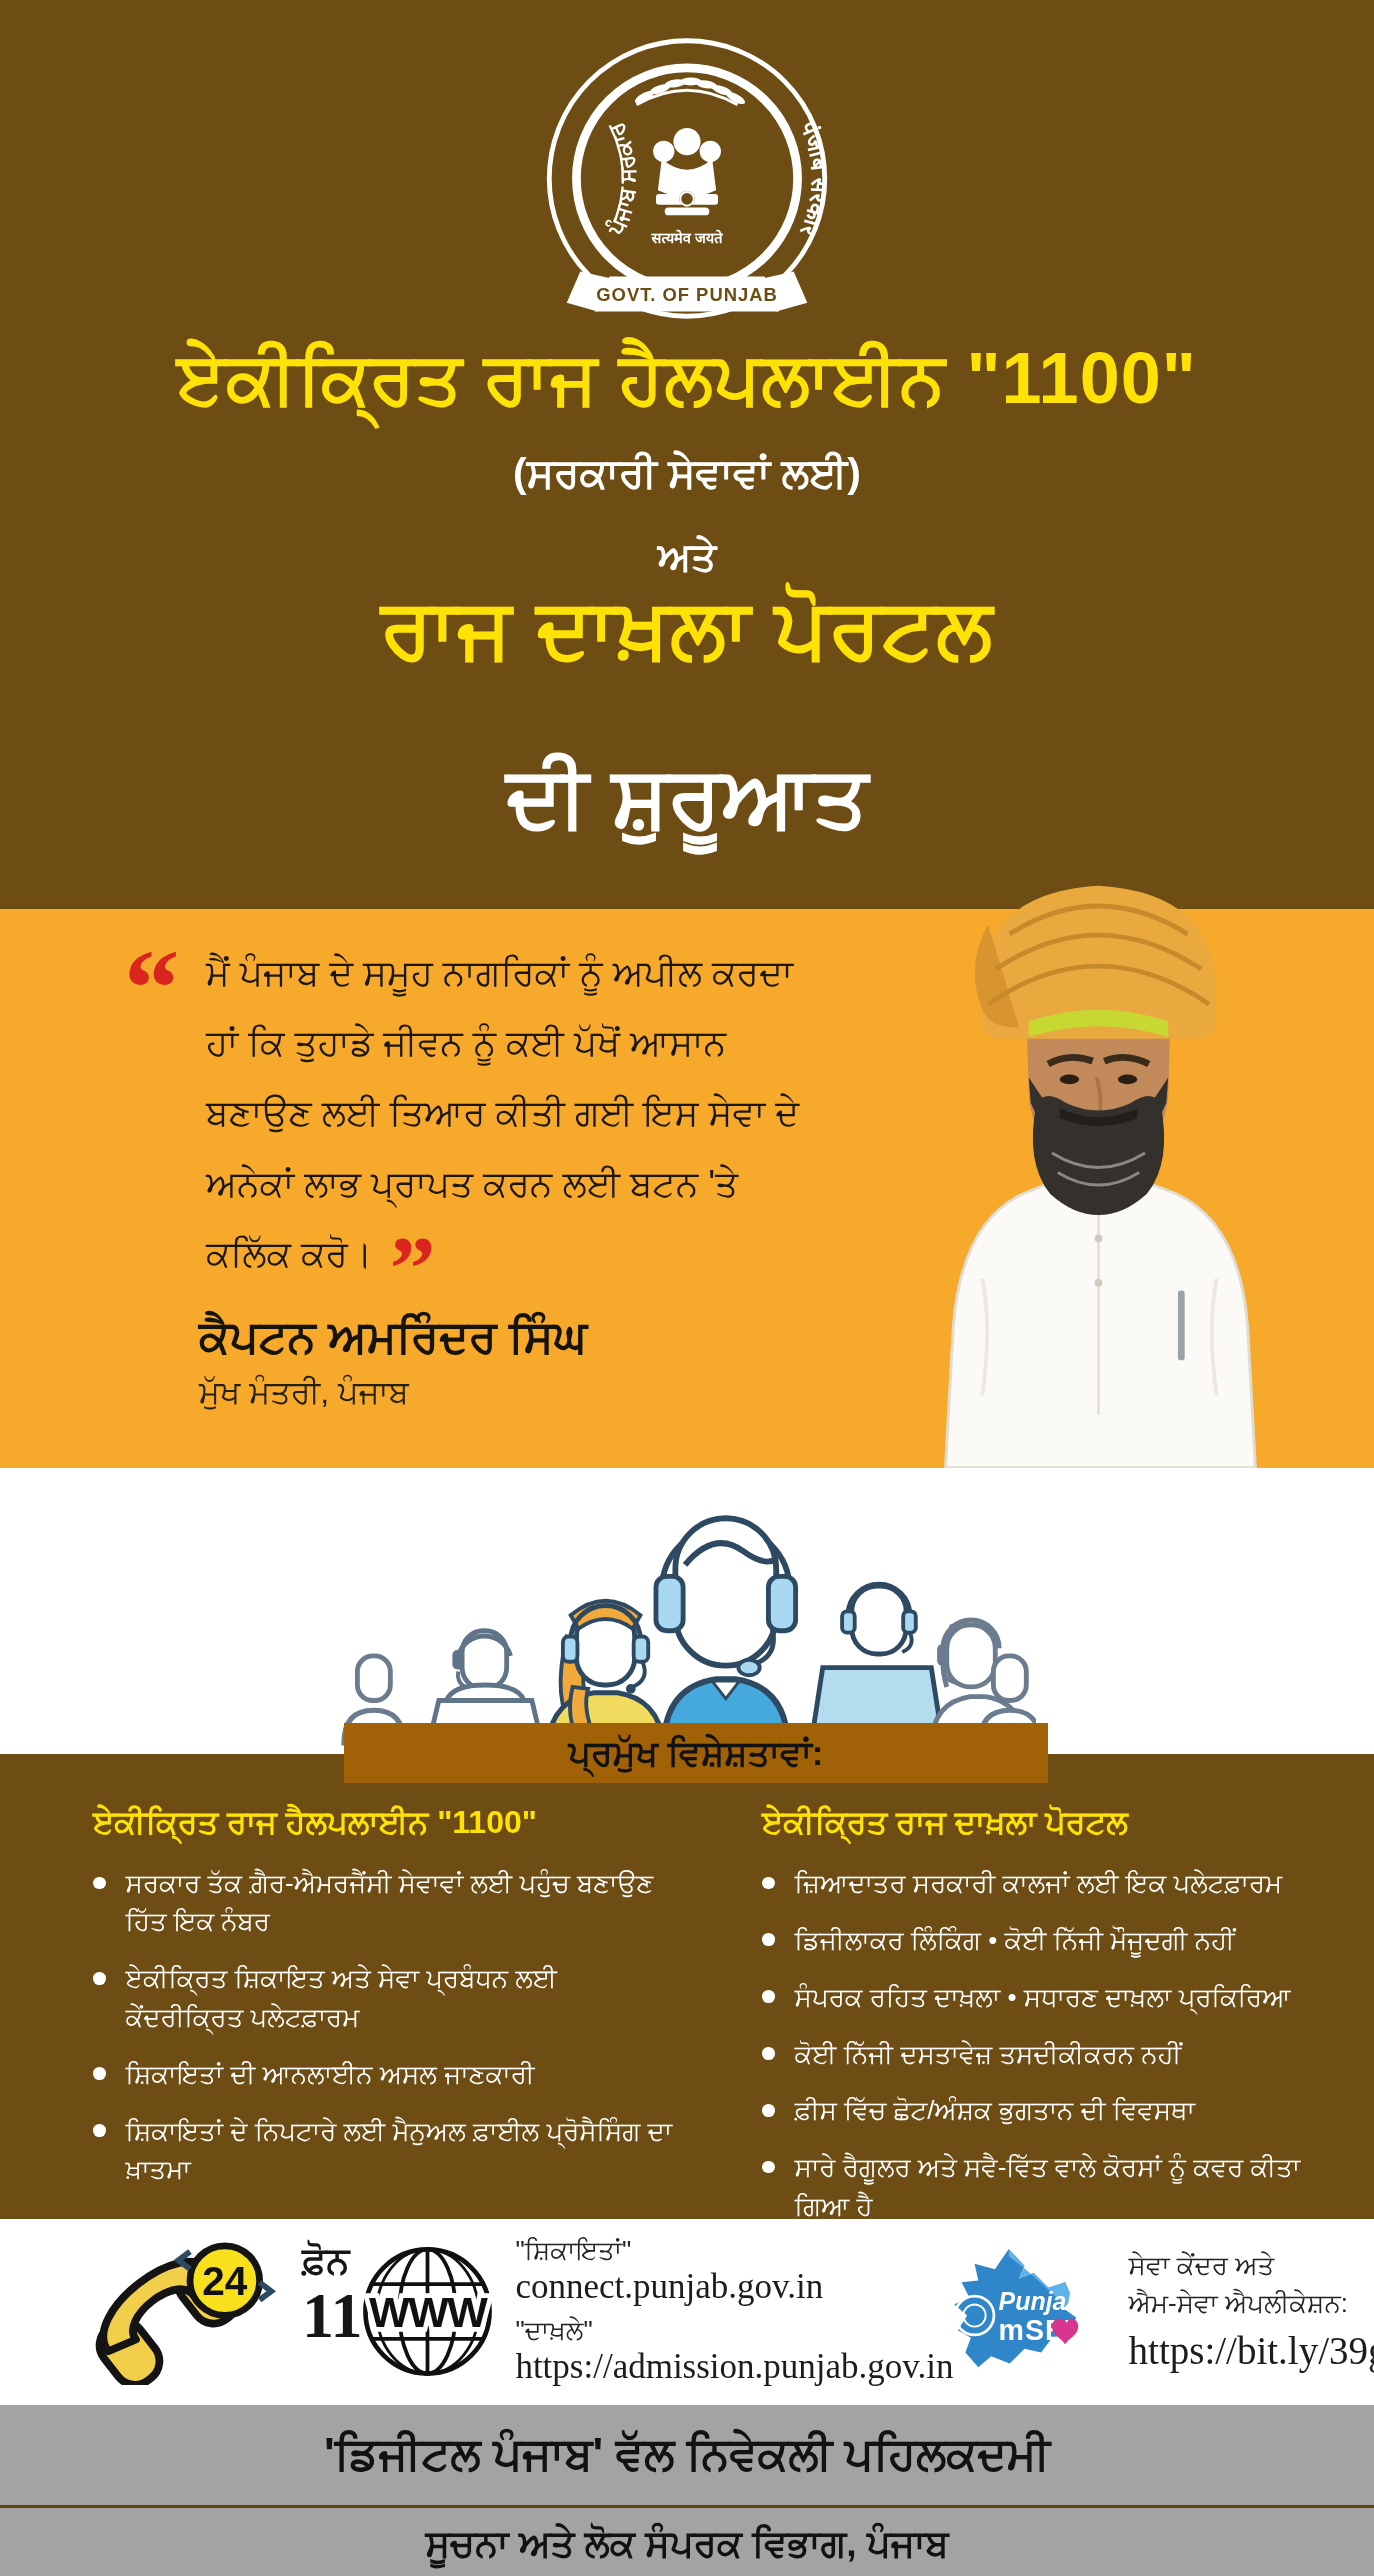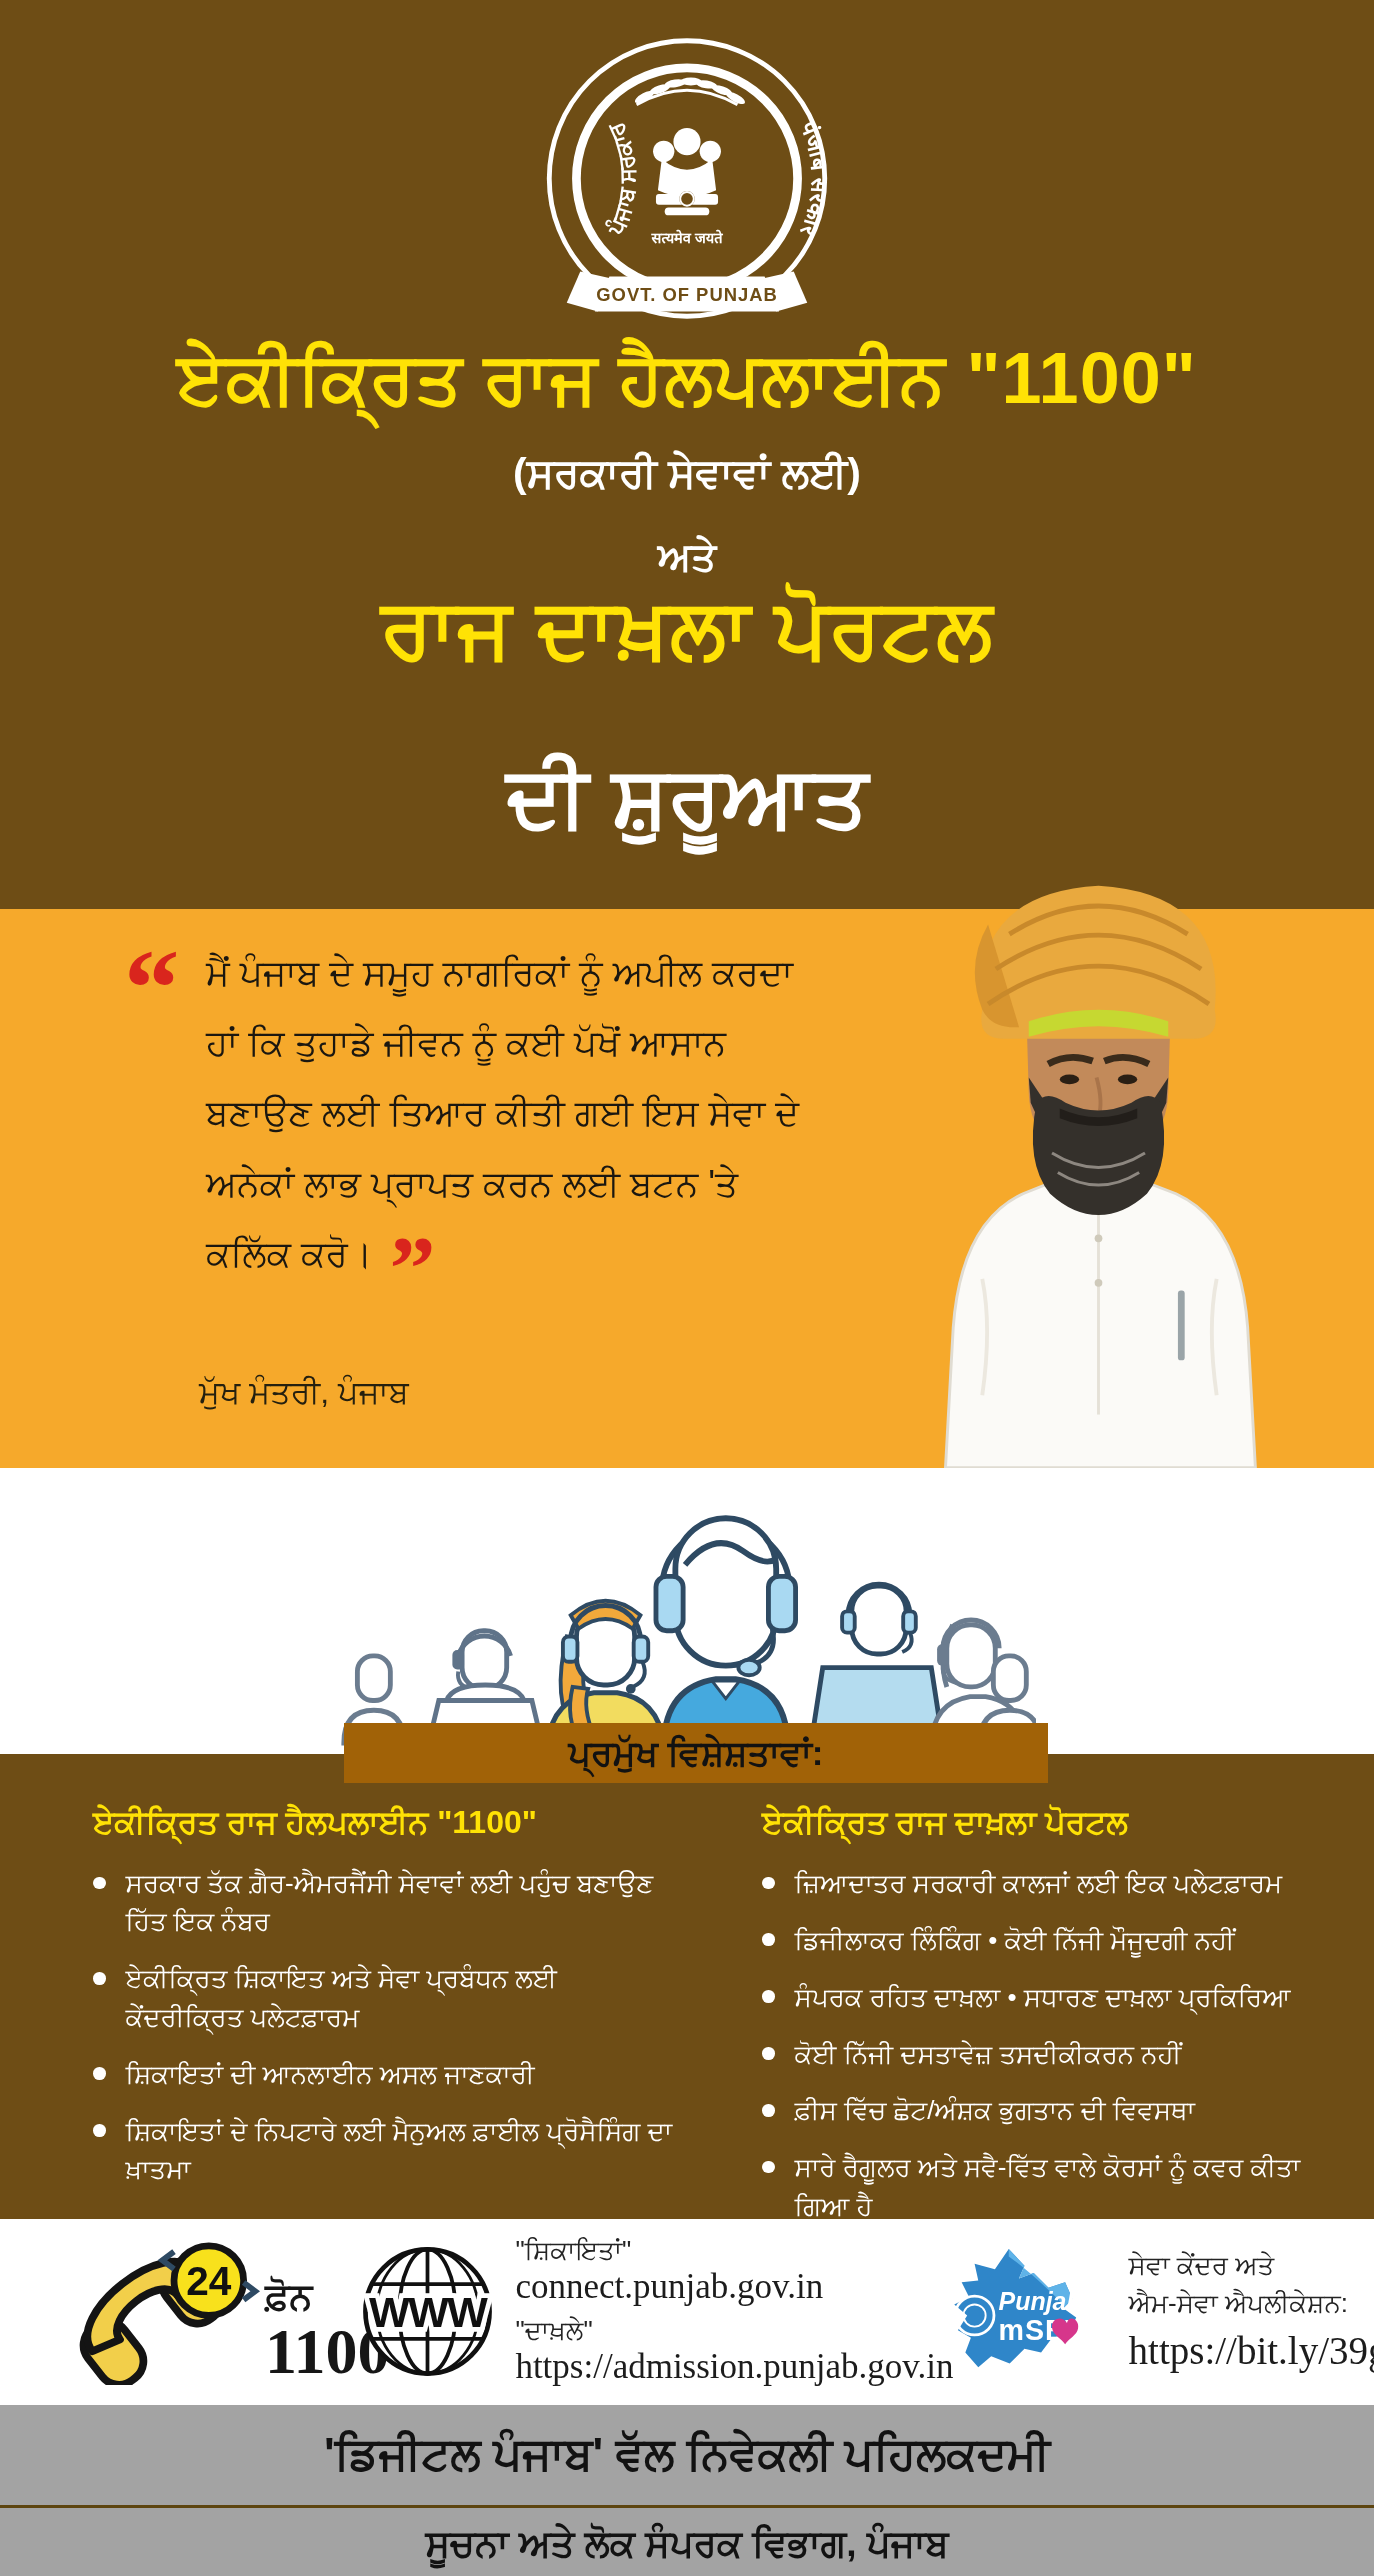--- a/index.html
+++ b/index.html
@@ -48,21 +48,21 @@
   
   .sec-feat { position:absolute; top:1754px; left:0; width:100%; height:465px; background:#6E4D15; }
   .col { position:absolute; top:50px; }
   .col-left  { left:93px;  width:581px; }
   .col-right { left:762px; width:596px; }
   .col-h { font-size:32px; font-weight:bold; color:#FFE205; margin-bottom:23px; }
   .feat-item { display:flex; gap:20px; color:#ffffff; font-size:26px; line-height:1.48; margin-bottom:18.4px; }
   .dot { flex:0 0 auto; width:12.6px; height:12.6px; border-radius:50%; background:#ffffff; margin-top:12.6px; }
   
   .sec-contact { position:absolute; top:2219px; left:0; width:100%; height:186px; background:#ffffff; }
-  .g-phone { position:absolute; left:56px; top:21.3px; display:flex; align-items:flex-end; gap:1px; }
+  .g-phone { position:absolute; left:72px; top:21.3px; display:flex; align-items:flex-start; gap:22px; }
   .phone-texts { display:flex; flex-direction:column; }
   .phone-label { font-size:37px; font-weight:bold; color:#161616; }
   .phone-number { font-family:"Liberation Serif", serif; font-size:64px; font-weight:bold; color:#161616; line-height:1.05; }
   .g-web { position:absolute; left:357px; top:15.5px; display:flex; align-items:center; gap:17.4px; }
   .web-texts { display:flex; flex-direction:column; }
   .web-label { font-size:26px; color:#242424; }
   .web-url { font-family:"Liberation Serif", serif; font-size:35px; color:#1c1c1c; line-height:1.2; margin-bottom:7.8px; }
   .g-mseva { position:absolute; left:921px; top:23px; display:flex; align-items:center; gap:13.6px; }
   .mseva-texts { display:flex; flex-direction:column; }
   .mseva-label { font-size:26px; color:#242424; line-height:1.45; }
@@ -130,20 +130,21 @@
     <div class="ctr t-and">ਅਤੇ</div>
     <div class="ctr t2">ਰਾਜ ਦਾਖ਼ਲਾ ਪੋਰਟਲ</div>
     <div class="ctr t3">ਦੀ ਸ਼ੁਰੂਆਤ</div>
   </div>
 
   <div class="sec-quote">
     <div class="quote-wrap">
       <span class="q-open">“</span>
       <div class="q-text"><span>ਮੈਂ ਪੰਜਾਬ ਦੇ ਸਮੂਹ ਨਾਗਰਿਕਾਂ ਨੂੰ ਅਪੀਲ ਕਰਦਾ ਹਾਂ ਕਿ ਤੁਹਾਡੇ ਜੀਵਨ ਨੂੰ ਕਈ ਪੱਖੋਂ ਆਸਾਨ ਬਣਾਉਣ ਲਈ ਤਿਆਰ ਕੀਤੀ ਗਈ ਇਸ ਸੇਵਾ ਦੇ ਅਨੇਕਾਂ ਲਾਭ ਪ੍ਰਾਪਤ ਕਰਨ ਲਈ ਬਟਨ 'ਤੇ ਕਲਿੱਕ ਕਰੋ।</span><span class="q-close">”</span></div>
     </div>
+    <div class="author">ਕੈਪਟਨ ਅਮਰਿੰਦਰ ਸਿੰਘ</div>
     <div class="author-title">ਮੁੱਖ ਮੰਤਰੀ, ਪੰਜਾਬ</div>
 
     <svg class="cm-photo" width="523" height="596" viewBox="0 0 540 615">
 
       <g>
         <path d="M112,615 L120,470 Q128,362 192,332 L242,312 L298,312 L350,332 Q416,362 424,470 L432,615 Z" fill="#FBFAF7" stroke="#E0DCD2" stroke-width="3"></path>
         <path d="M270,350 V560" stroke="#E5E1D7" stroke-width="3"></path>
         <path d="M150,420 Q160,470 150,540" stroke="#ECE8DF" stroke-width="4" fill="none"></path>
         <path d="M392,420 Q382,470 392,540" stroke="#ECE8DF" stroke-width="4" fill="none"></path>
         <circle cx="270" cy="378" r="4" fill="#CFCabb"></circle>

